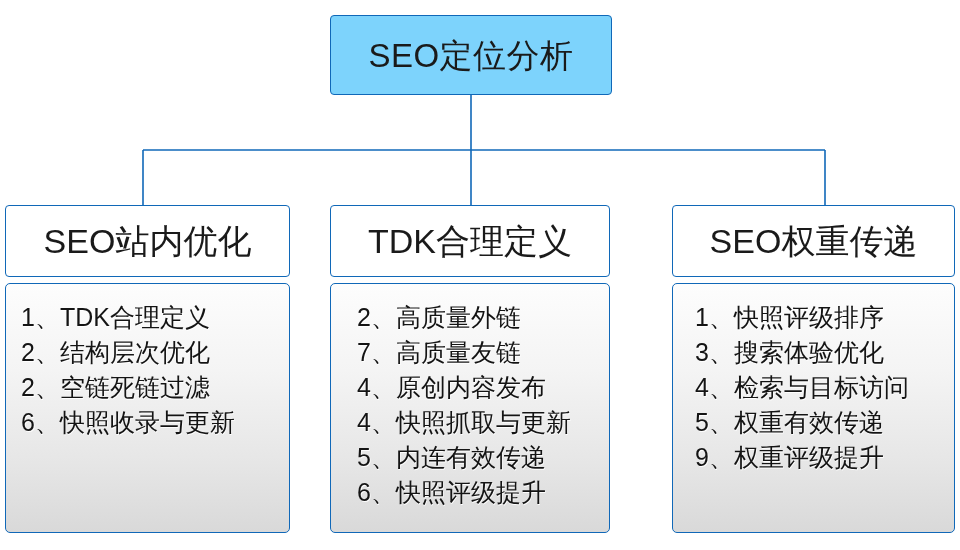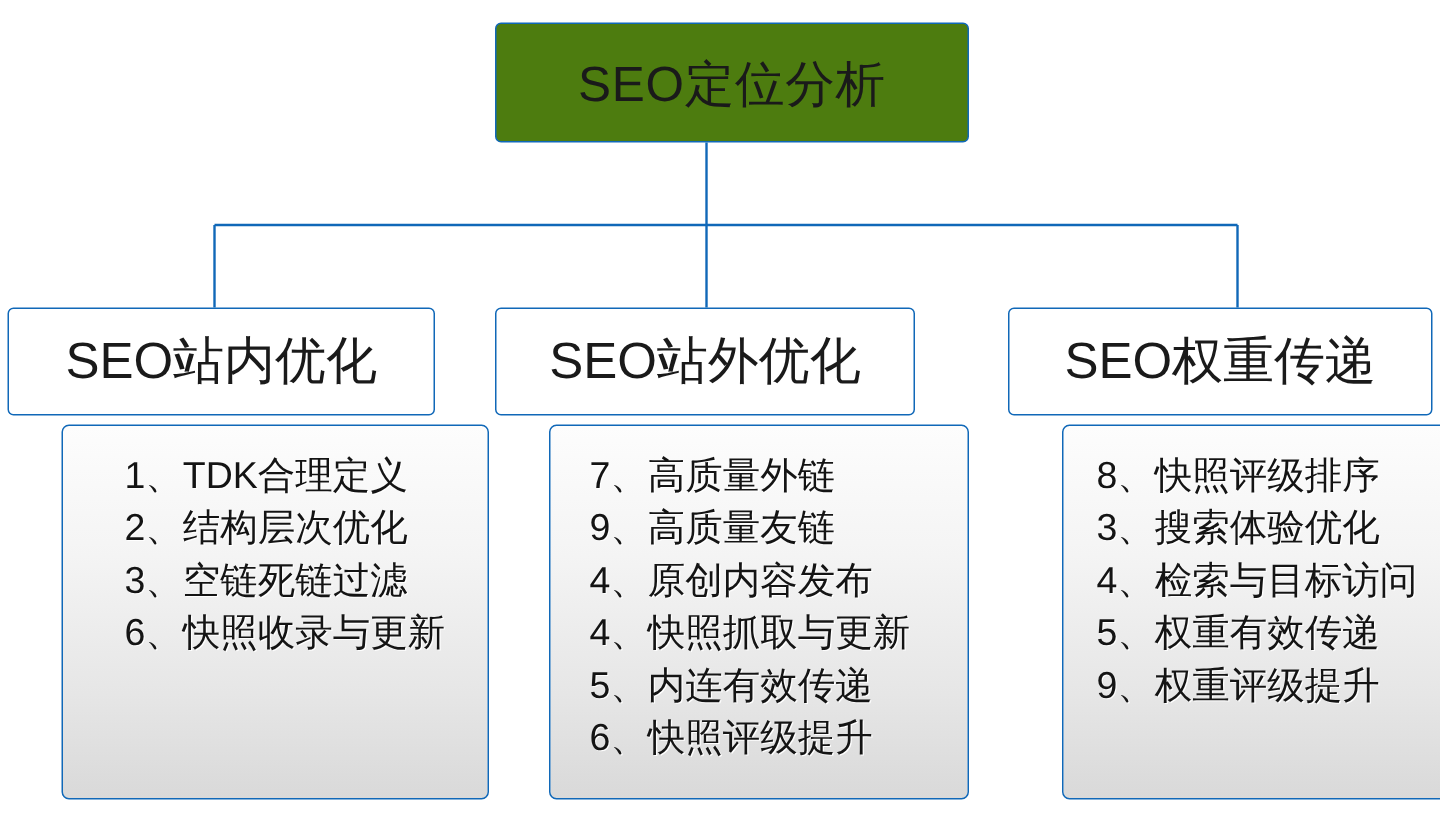--- a/index.html
+++ b/index.html
@@ -29,26 +29,26 @@
     width: 960px;
     height: 550px;
     pointer-events: none;
   }
 
   
   .root-box {
     position: absolute;
     left: 330px;
     top: 15px;
-    width: 316px;
+    width: 282px;
     height: 80px;
     box-sizing: border-box;
     border: 1.6px solid #1068b8;
     border-radius: 4px;
-    background: #4d7c0f;
+    background: #7dd3fc;
     display: flex;
     align-items: center;
     justify-content: center;
   }
   .root-title {
     font-size: 33px;
     color: #1a1a1a;
     letter-spacing: 0.5px;
     line-height: 1;
     white-space: nowrap;
@@ -82,25 +82,24 @@
   }
 
   .col-list {
     box-sizing: border-box;
     width: 100%;
     height: 250px;
     margin-top: 6px;
     border: 1.6px solid #1068b8;
     border-radius: 5px;
     background: linear-gradient(to bottom, #fdfdfd 0%, #f4f4f4 35%, #e6e6e6 72%, #d9d9d9 100%);
-    padding: 16px 0 0 41px;
+    padding: 16px 0 0 15px;
     display: flex;
     flex-direction: column;
     justify-content: flex-start;
-    margin-left: 36px;
   }
   .list-item {
     font-size: 25px;
     color: #141414;
     line-height: 35px;
     white-space: nowrap;
     text-shadow: 0.7px 0.7px 0 rgba(255,255,255,0.95);
   }
   .col-3 .col-list { padding-left: 22px; }
   .col-2 .col-list { padding-left: 26px; }
@@ -124,45 +123,45 @@
     <span class="root-title">SEO定位分析</span>
   </div>
 
   <div class="column col-1">
     <div class="col-header">
       <span class="col-header-text">SEO站内优化</span>
     </div>
     <div class="col-list">
       <div class="list-item">1、TDK合理定义</div>
       <div class="list-item">2、结构层次优化</div>
-      <div class="list-item">3、空链死链过滤</div>
+      <div class="list-item">2、空链死链过滤</div>
       <div class="list-item">6、快照收录与更新</div>
     </div>
   </div>
 
   <div class="column col-2">
     <div class="col-header">
-      <span class="col-header-text">SEO站外优化</span>
+      <span class="col-header-text">TDK合理定义</span>
     </div>
     <div class="col-list">
-      <div class="list-item">7、高质量外链</div>
-      <div class="list-item">9、高质量友链</div>
+      <div class="list-item">2、高质量外链</div>
+      <div class="list-item">7、高质量友链</div>
       <div class="list-item">4、原创内容发布</div>
       <div class="list-item">4、快照抓取与更新</div>
       <div class="list-item">5、内连有效传递</div>
       <div class="list-item">6、快照评级提升</div>
     </div>
   </div>
 
   <div class="column col-3">
     <div class="col-header">
       <span class="col-header-text">SEO权重传递</span>
     </div>
     <div class="col-list">
-      <div class="list-item">8、快照评级排序</div>
+      <div class="list-item">1、快照评级排序</div>
       <div class="list-item">3、搜索体验优化</div>
       <div class="list-item">4、检索与目标访问</div>
       <div class="list-item">5、权重有效传递</div>
       <div class="list-item">9、权重评级提升</div>
     </div>
   </div>
 
 </div>
 
 </body></html>

